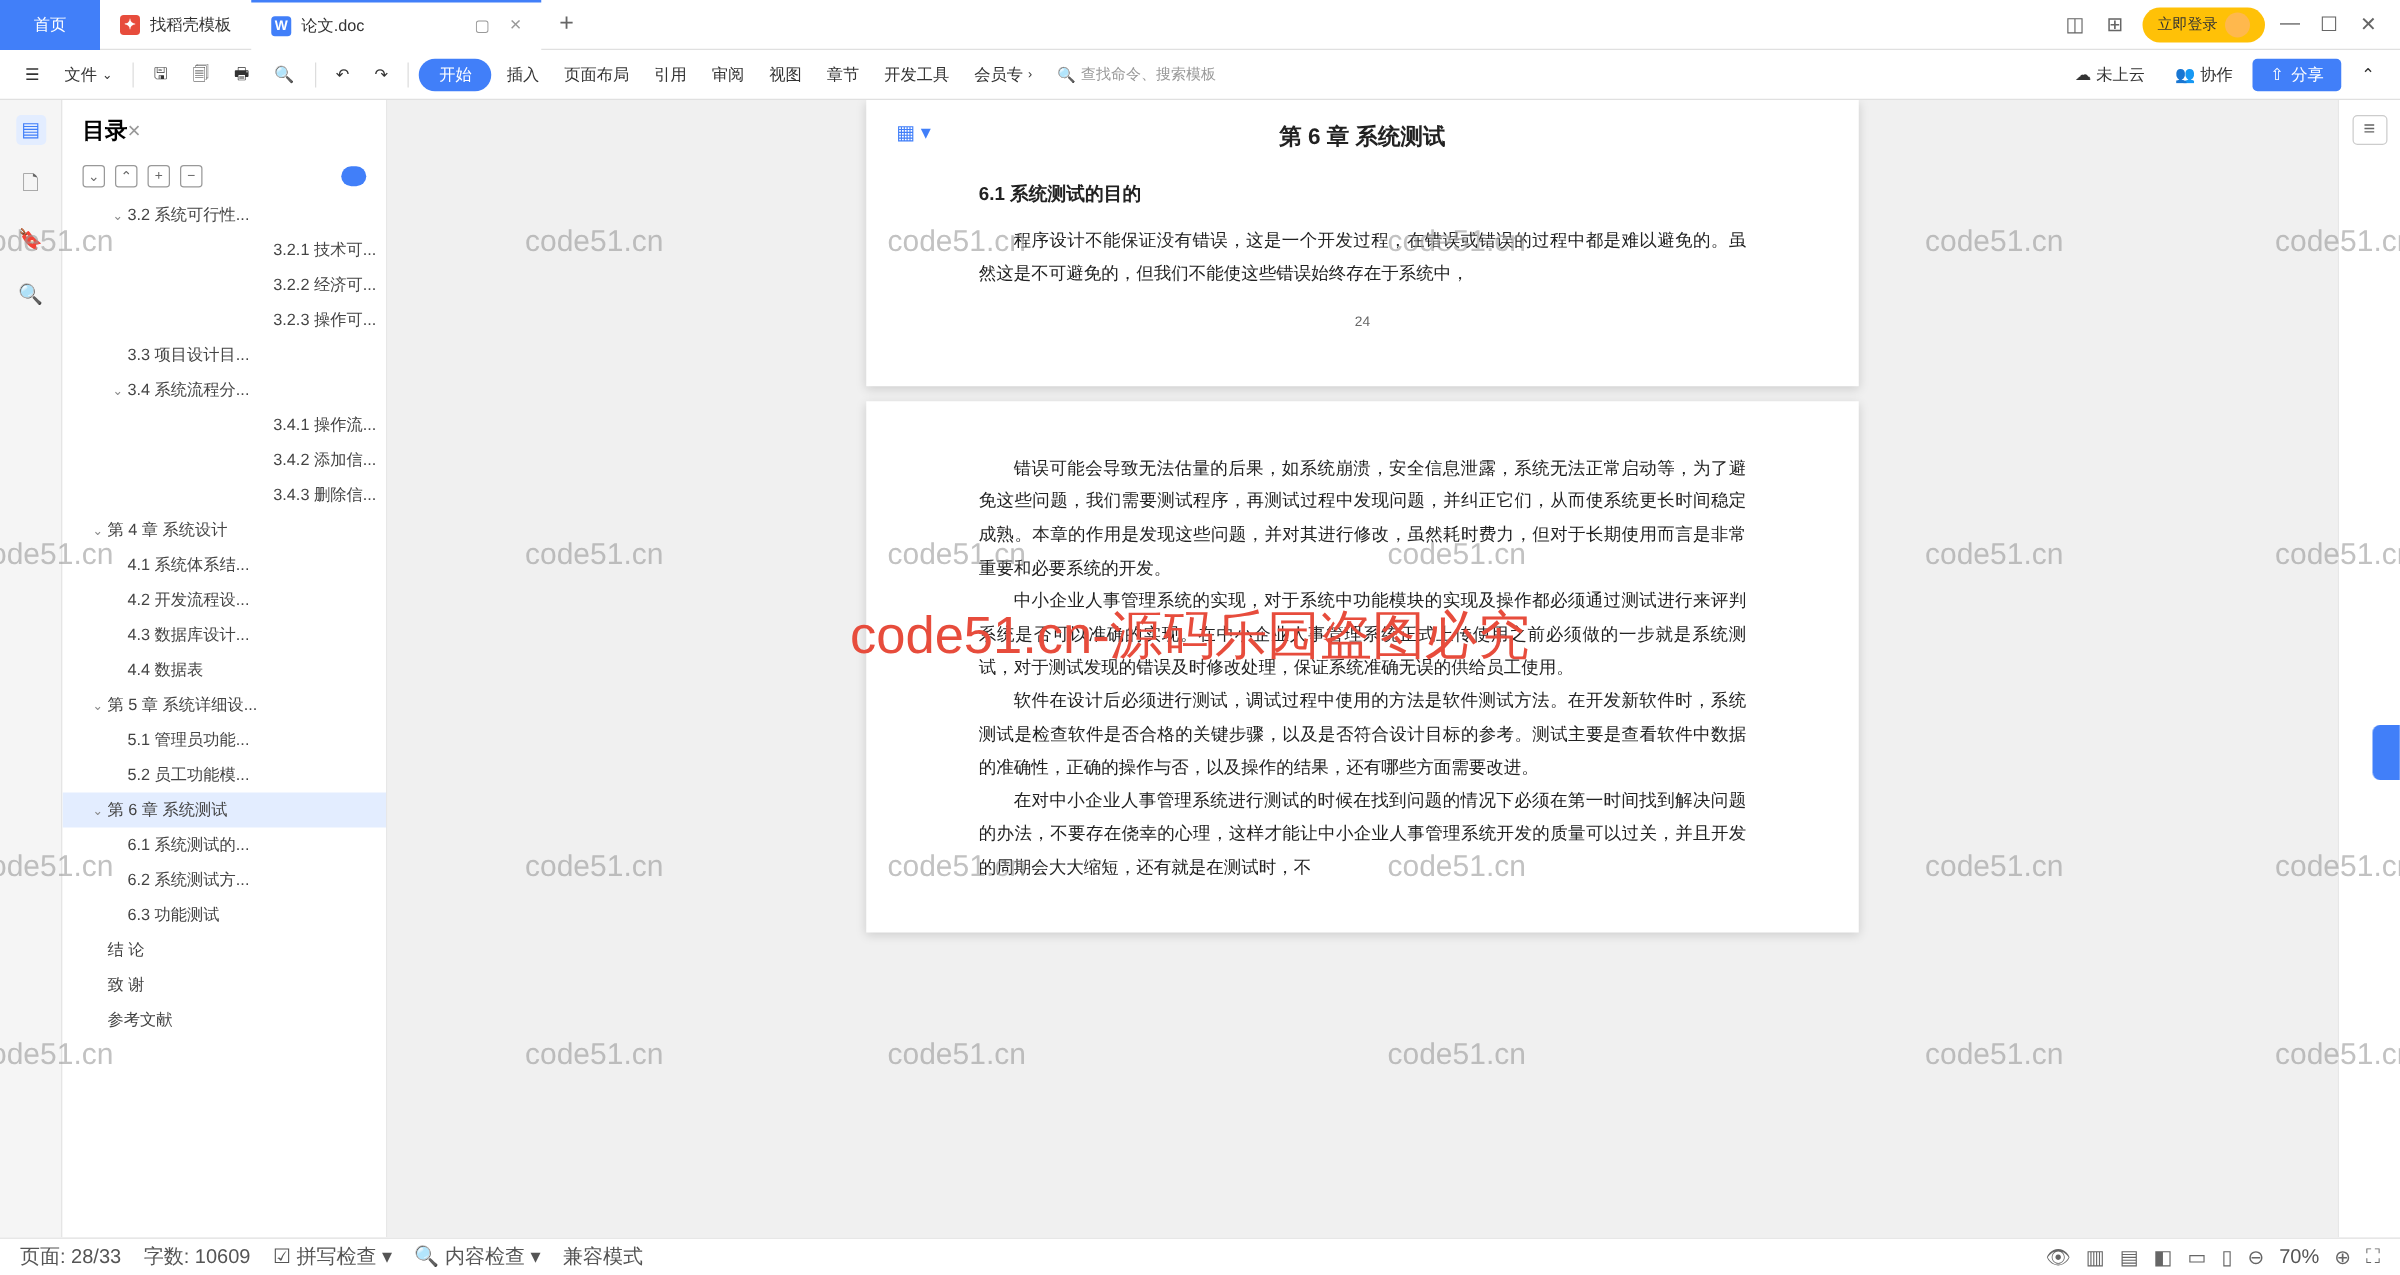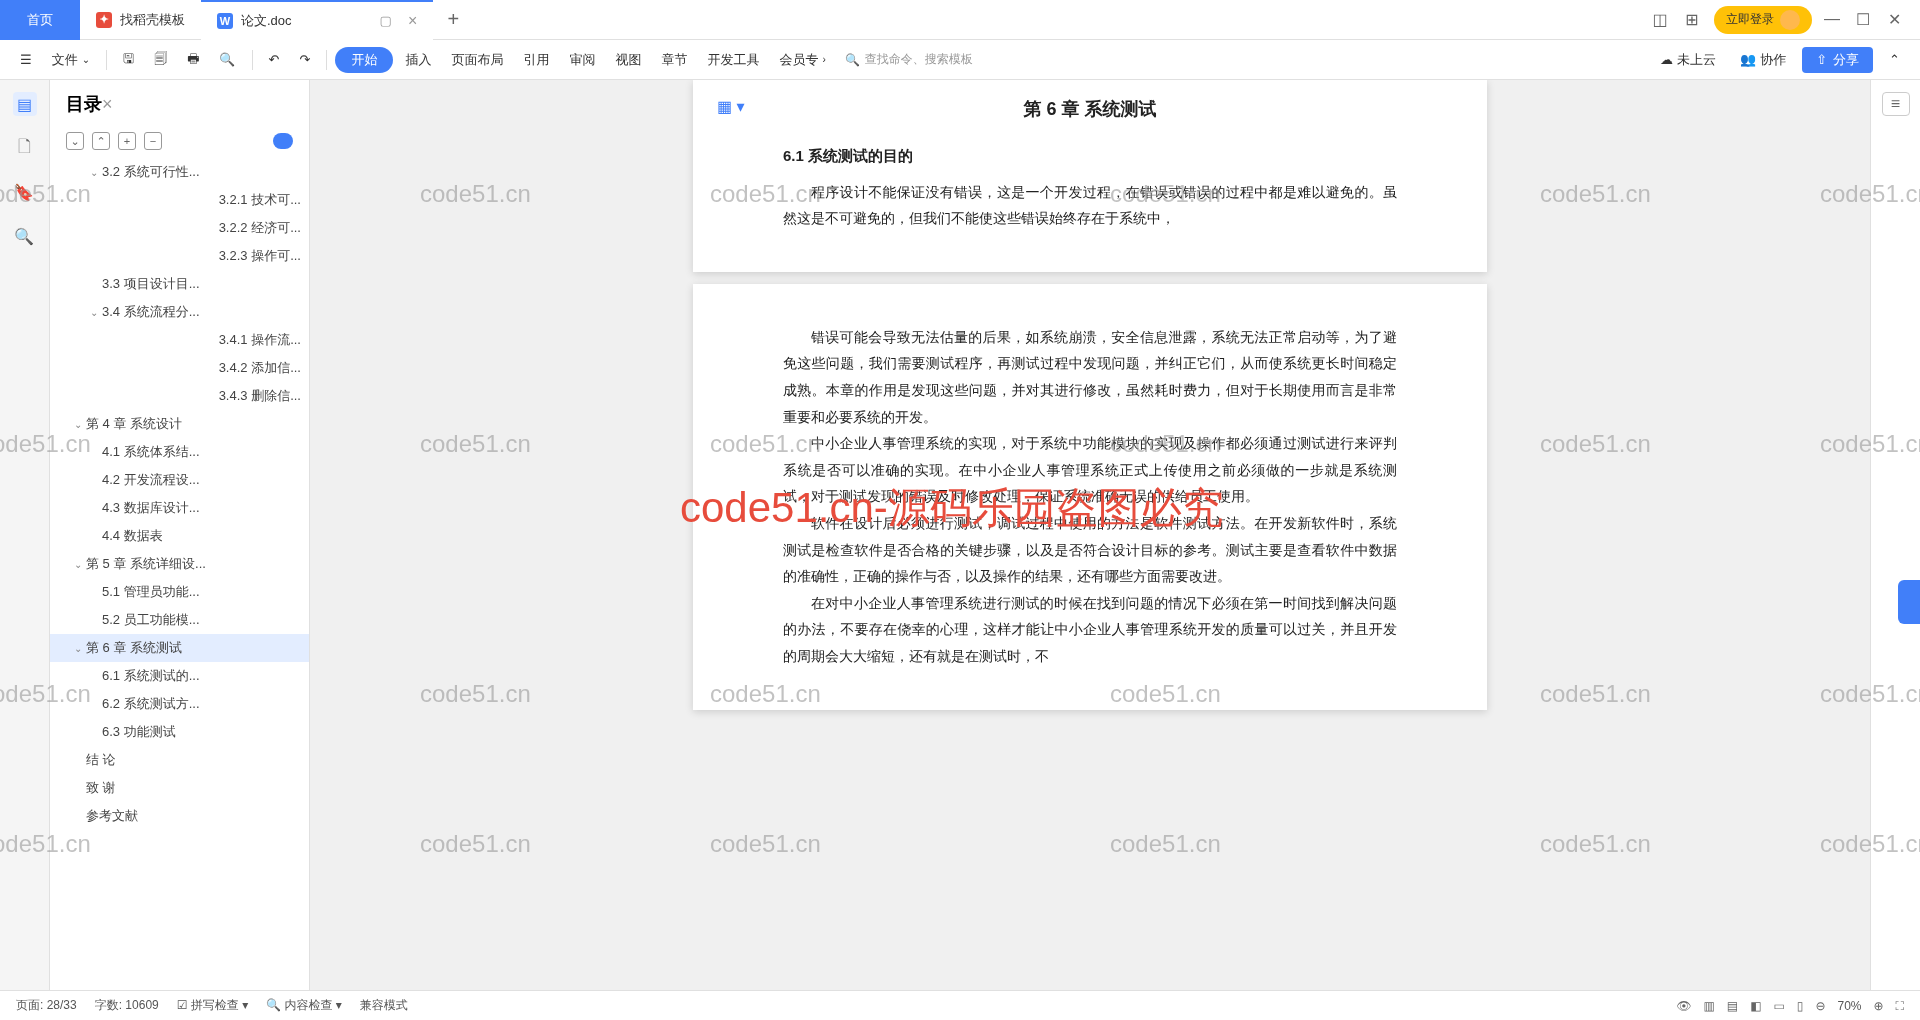--- a/index.html
+++ b/index.html
@@ -53,21 +53,21 @@
 .page-first { margin-top: 0; padding-top: 12px; }
 .doc-toolbar-icon { position: absolute; left: 24px; top: 12px; color: #417ff9; font-size: 16px; }
 .chapter-title { text-align: center; font-size: 18px; font-weight: bold; margin-bottom: 16px; }
 .section-title { font-size: 15px; font-weight: bold; margin: 8px 0; }
 .para { text-indent: 2em; text-align: justify; }
 .page-num { text-align: center; font-size: 11px; color: #666; margin-top: 16px; }
 
 .right-rail { width: 50px; background: #fff; border-left: 1px solid #e0e0e0; padding-top: 12px; display: flex; flex-direction: column; align-items: center; }
 .right-btn { width: 28px; height: 24px; border: 1px solid #ccc; border-radius: 4px; color: #666; display: flex; align-items: center; justify-content: center; }
 
-.statusbar { height: 30px; background: #fff; border-top: 1px solid #e0e0e0; display: flex; align-items: center; padding: 12px 16px; font-size: 12px; color: #555; gap: 18px; }
+.statusbar { height: 30px; background: #fff; border-top: 1px solid #e0e0e0; display: flex; align-items: center; padding: 12px 16px; font-size: 16px; color: #555; gap: 18px; }
 .statusbar-right { margin-left: auto; display: flex; align-items: center; gap: 12px; }
 .sb-icon { color: #666; cursor: pointer; }
 
 .watermark-layer { position: absolute; inset: 0; pointer-events: none; z-index: 5; }
 .wm { position: absolute; color: #999; font-size: 24px; opacity: 0.6; }
 .wm-red { position: absolute; color: #e74c3c; font-size: 42px; font-weight: 500; }
 
 .side-tab { position: fixed; right: 0; top: 580px; width: 22px; height: 44px; background: #417ff9; border-radius: 6px 0 0 6px; }
 </style>
 </head>
@@ -182,20 +182,21 @@
         <div class="tree-item ind-1"><span class="tree-chevron"></span>参考文献</div>
       </div>
   </div>
 
   <div class="doc-area">
     <div class="page page-first">
       <span class="doc-toolbar-icon">▦ ▾</span>
       <div class="chapter-title">第 6 章   系统测试</div>
       <div class="section-title">6.1 系统测试的目的</div>
       <div class="para">程序设计不能保证没有错误，这是一个开发过程，在错误或错误的过程中都是难以避免的。虽然这是不可避免的，但我们不能使这些错误始终存在于系统中，</div>
+      <div class="page-num">24</div>
     </div>
     <div class="page">
       <div class="para">错误可能会导致无法估量的后果，如系统崩溃，安全信息泄露，系统无法正常启动等，为了避免这些问题，我们需要测试程序，再测试过程中发现问题，并纠正它们，从而使系统更长时间稳定成熟。本章的作用是发现这些问题，并对其进行修改，虽然耗时费力，但对于长期使用而言是非常重要和必要系统的开发。</div>
       <div class="para">中小企业人事管理系统的实现，对于系统中功能模块的实现及操作都必须通过测试进行来评判系统是否可以准确的实现。在中小企业人事管理系统正式上传使用之前必须做的一步就是系统测试，对于测试发现的错误及时修改处理，保证系统准确无误的供给员工使用。</div>
       <div class="para">软件在设计后必须进行测试，调试过程中使用的方法是软件测试方法。在开发新软件时，系统测试是检查软件是否合格的关键步骤，以及是否符合设计目标的参考。测试主要是查看软件中数据的准确性，正确的操作与否，以及操作的结果，还有哪些方面需要改进。</div>
       <div class="para">在对中小企业人事管理系统进行测试的时候在找到问题的情况下必须在第一时间找到解决问题的办法，不要存在侥幸的心理，这样才能让中小企业人事管理系统开发的质量可以过关，并且开发的周期会大大缩短，还有就是在测试时，不</div>
     </div>
   </div>
 
   <div class="right-rail">

